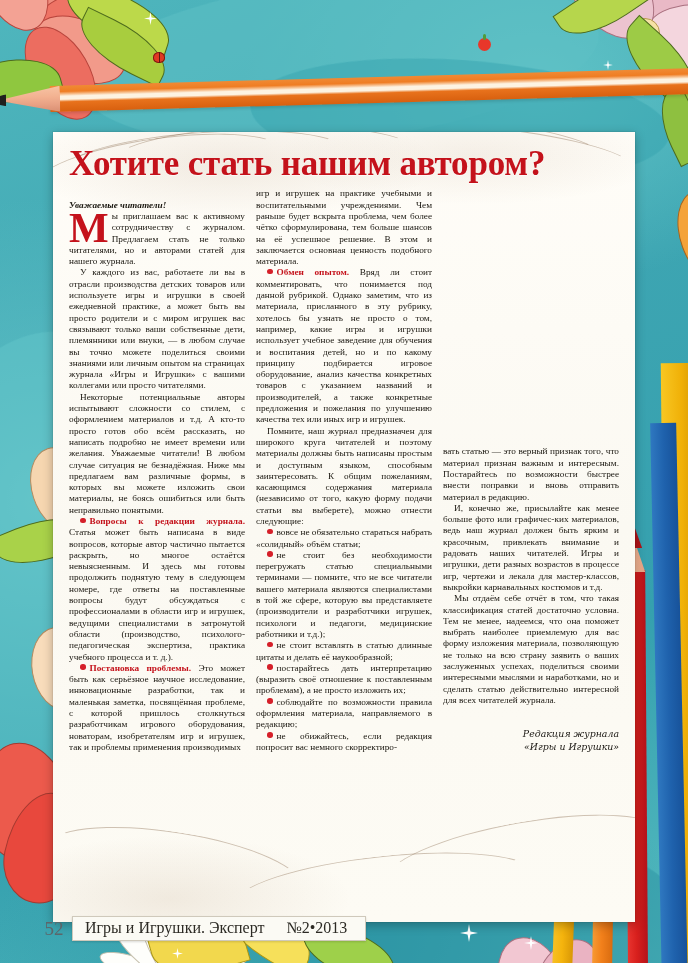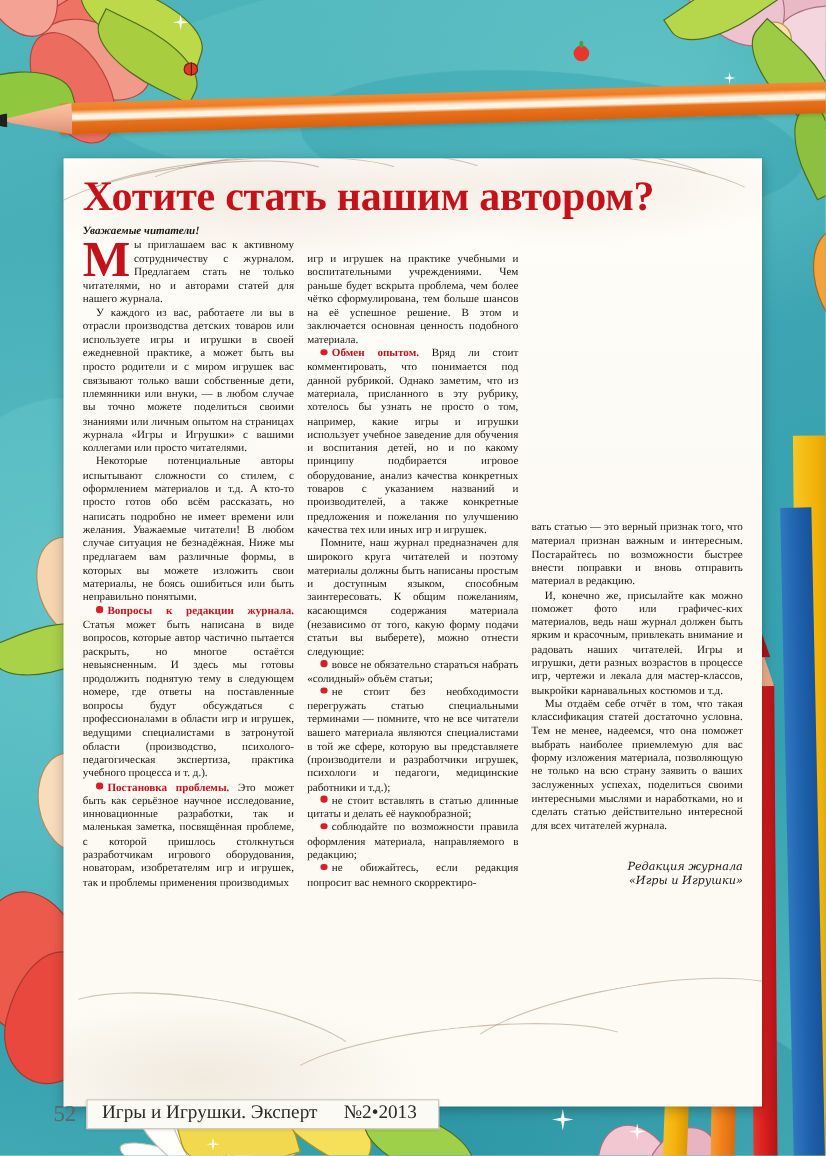--- a/index.html
+++ b/index.html
@@ -347,30 +347,33 @@
         <p class="li">
           <span class="bullet"></span><span>вовсе не обязательно стараться набрать «солидный» объём статьи;</span>
         </p>
         <p class="li">
           <span class="bullet"></span><span>не стоит без необходимости перегружать статью специальными терминами — помните, что не все читатели вашего материала являются специалистами в той же сфере, которую вы представляете (производители и разработчики игрушек, психологи и педагоги, медицинские работники и т.д.);</span>
         </p>
         <p class="li">
           <span class="bullet"></span><span>не стоит вставлять в статью длинные цитаты и делать её наукообразной;</span>
         </p>
         <p class="li">
+          <span class="bullet"></span><span>постарайтесь дать интерпретацию (выразить своё отношение к поставленным проблемам), а не просто изложить их;</span>
+        </p>
+        <p class="li">
           <span class="bullet"></span><span>соблюдайте по возможности правила оформления материала, направляемого в редакцию;</span>
         </p>
         <p class="li">
           <span class="bullet"></span><span>не обижайтесь, если редакция попросит вас немного скорректиро-</span>
         </p>
       </div>
 
       <div class="col">
         <p class="no-indent">вать статью — это верный признак того, что материал признан важным и интересным. Постарайтесь по возможности быстрее внести поправки и вновь отправить материал в редакцию.</p>
-        <p class="indent">И, конечно же, присылайте как можно поможет фото или графичес-ких материалов, ведь наш журнал должен быть ярким и красочным, привлекать внимание и радовать наших читателей. Игры и игрушки, дети разных возрастов в процессе игр, чертежи и лекала для мастер-классов, выкройки карнавальных костюмов и т.д.</p>
+        <p class="indent">И, конечно же, присылайте как менее больше фото или графичес-ких материалов, ведь наш журнал должен быть ярким и красочным, привлекать внимание и радовать наших читателей. Игры и игрушки, дети разных возрастов в процессе игр, чертежи и лекала для мастер-классов, выкройки карнавальных костюмов и т.д.</p>
         <p class="indent">Мы отдаём себе отчёт в том, что такая классификация статей достаточно условна. Тем не менее, надеемся, что она поможет выбрать наиболее приемлемую для вас форму изложения материала, позволяющую не только на всю страну заявить о ваших заслуженных успехах, поделиться своими интересными мыслями и наработками, но и сделать статью действительно интересной для всех читателей журнала.</p>
 
 
         <div class="signoff">
           <div>Редакция журнала</div>
           <div>«Игры и Игрушки»</div>
         </div>
       </div>
 
     </div>

